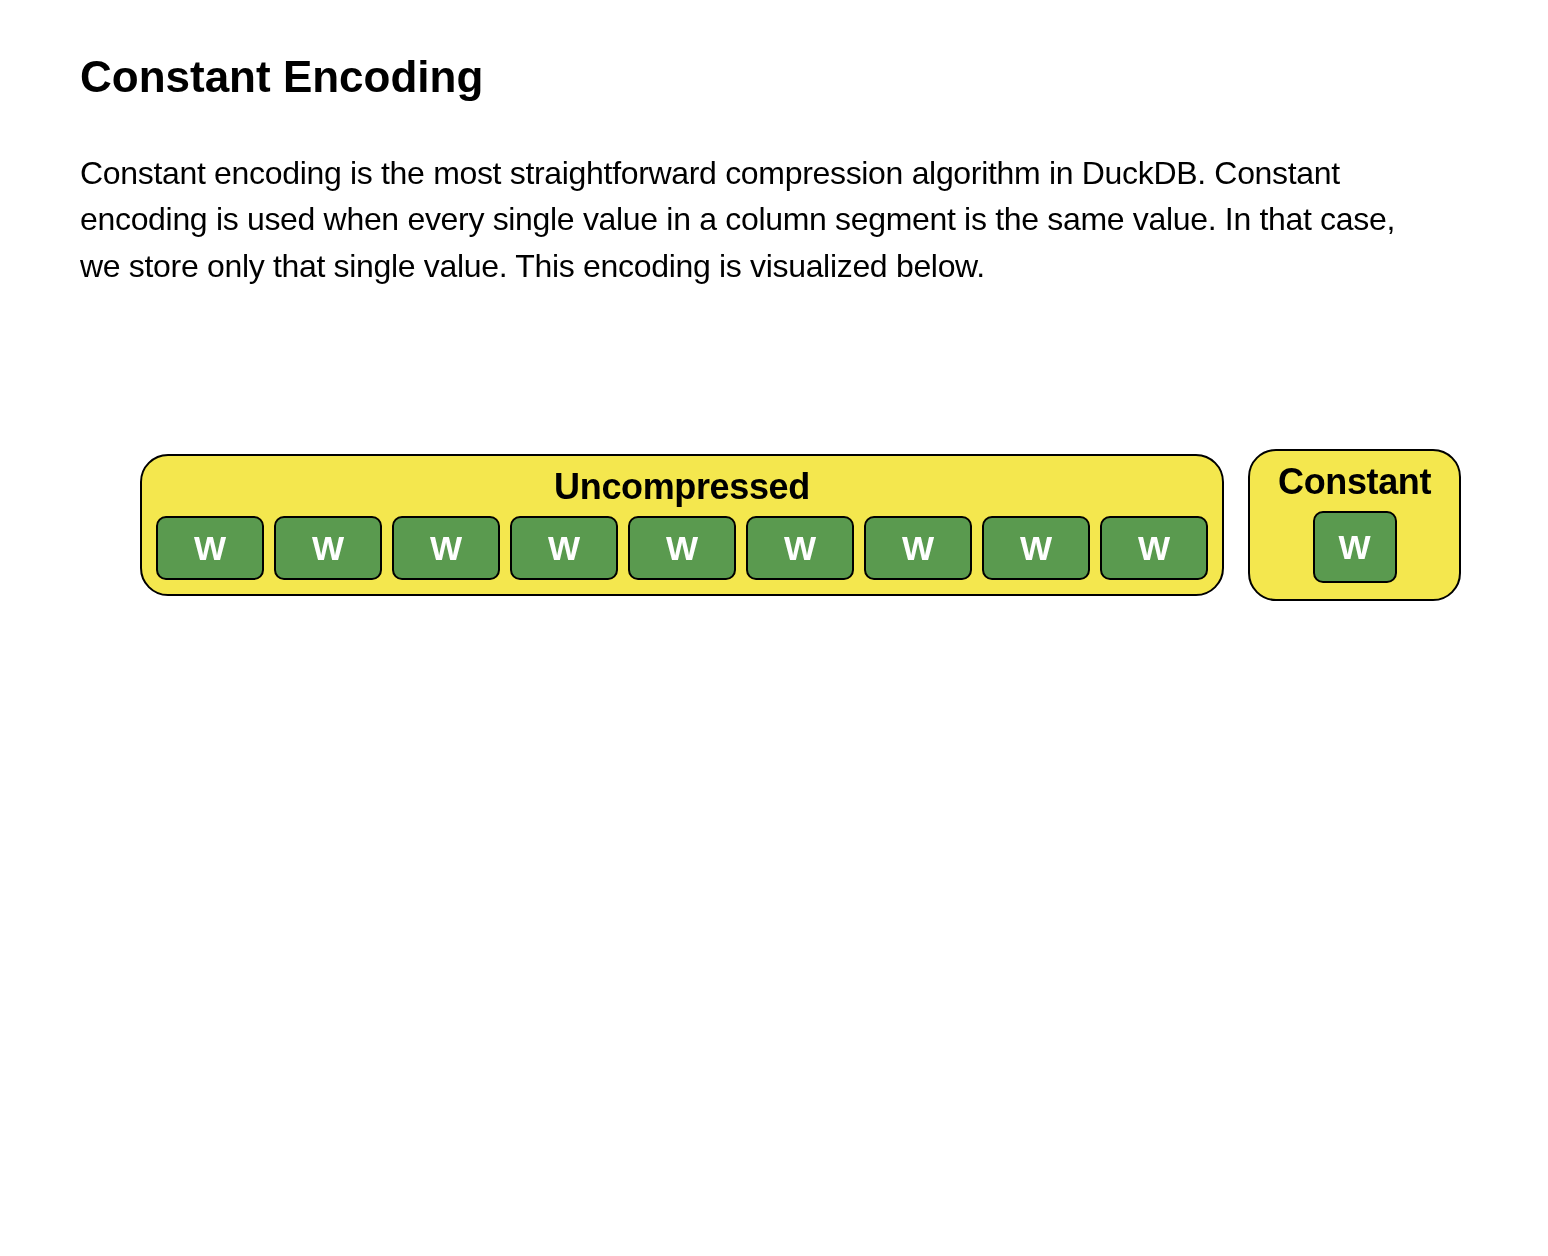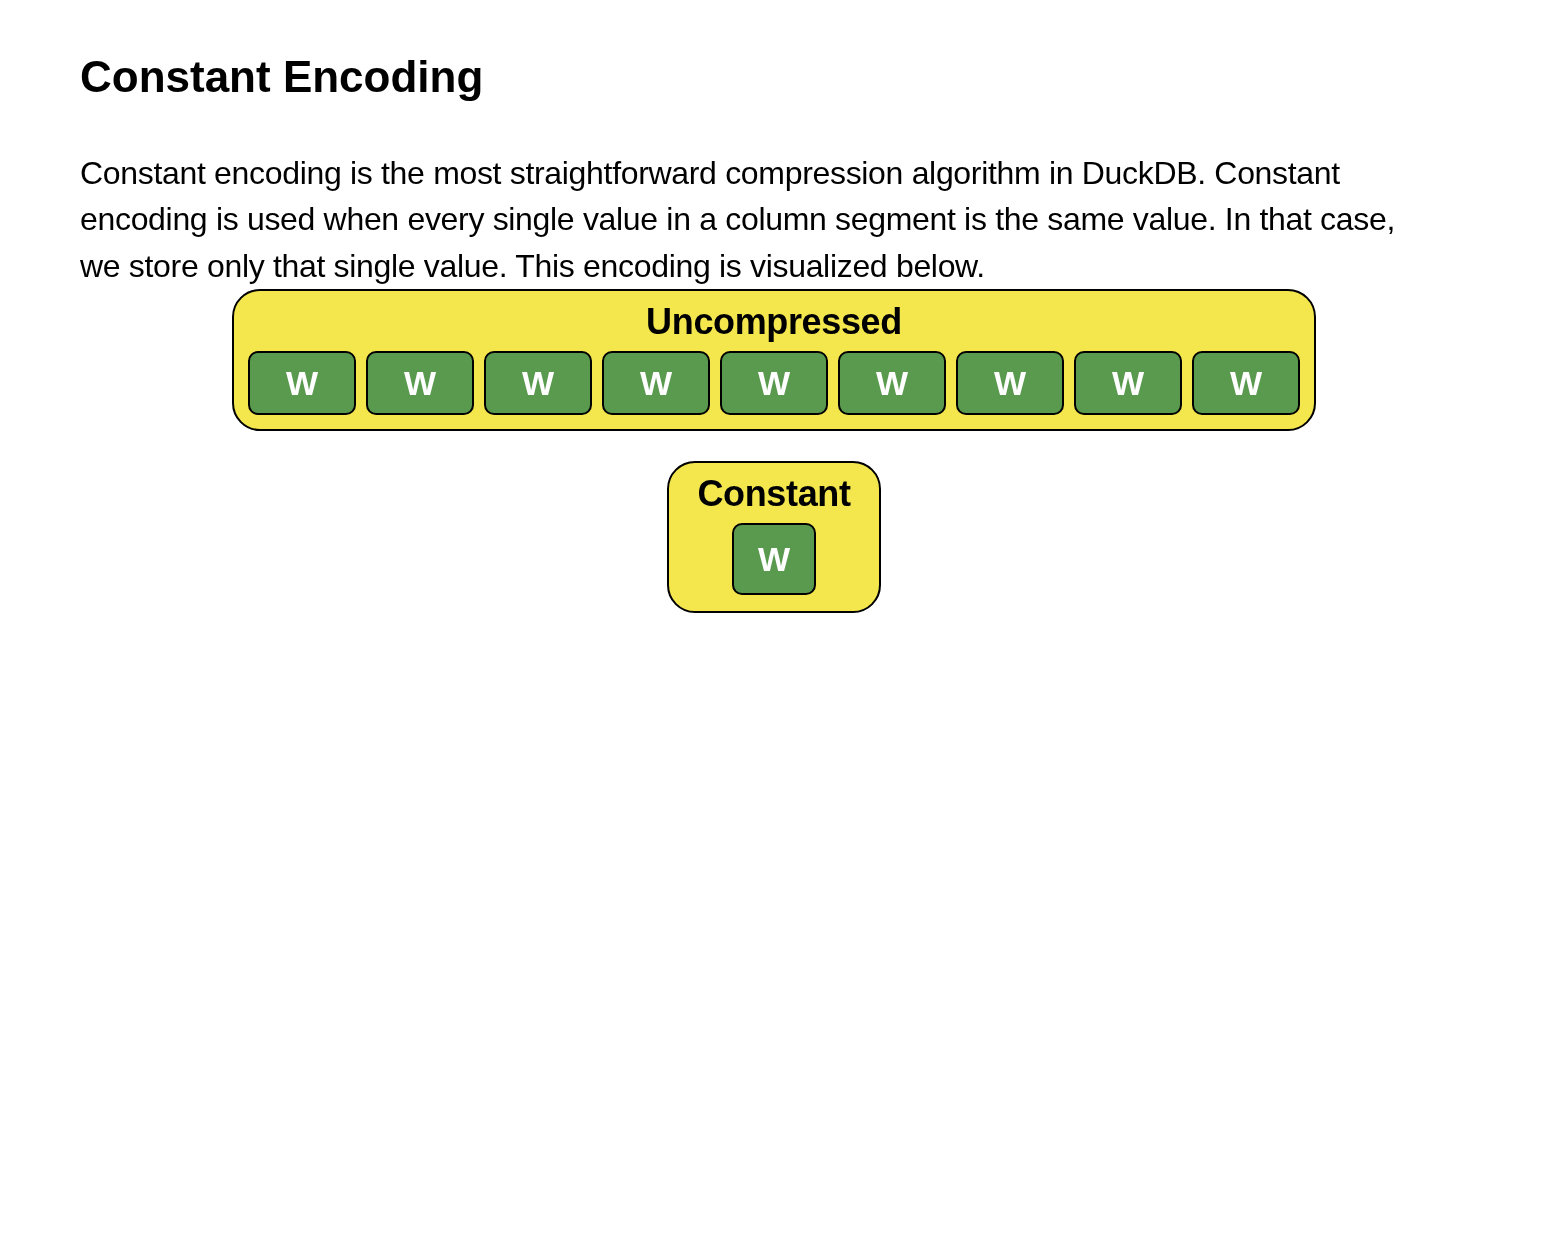--- a/index.html
+++ b/index.html
@@ -18,27 +18,28 @@
       font-weight: 700;
       color: #000;
       margin-bottom: 48px;
       margin-top: 12px;
     }
     .paragraph {
       font-size: 32px;
       line-height: 1.45;
       color: #000;
       max-width: 1350px;
+      margin-bottom: 160px;
       letter-spacing: -0.01em;
     }
     .diagram-wrapper {
       display: flex;
-      flex-direction: column;
+      flex-direction: row;
       align-items: center;
-      gap: 30px;
+      gap: 24px;
       padding: 0 60px;
     }
     .diagram-box {
       background: #f4e74e;
       border: 2.5px solid #000;
       border-radius: 28px;
       padding: 10px 14px 14px 14px;
       display: flex;
       flex-direction: column;
       align-items: center;

